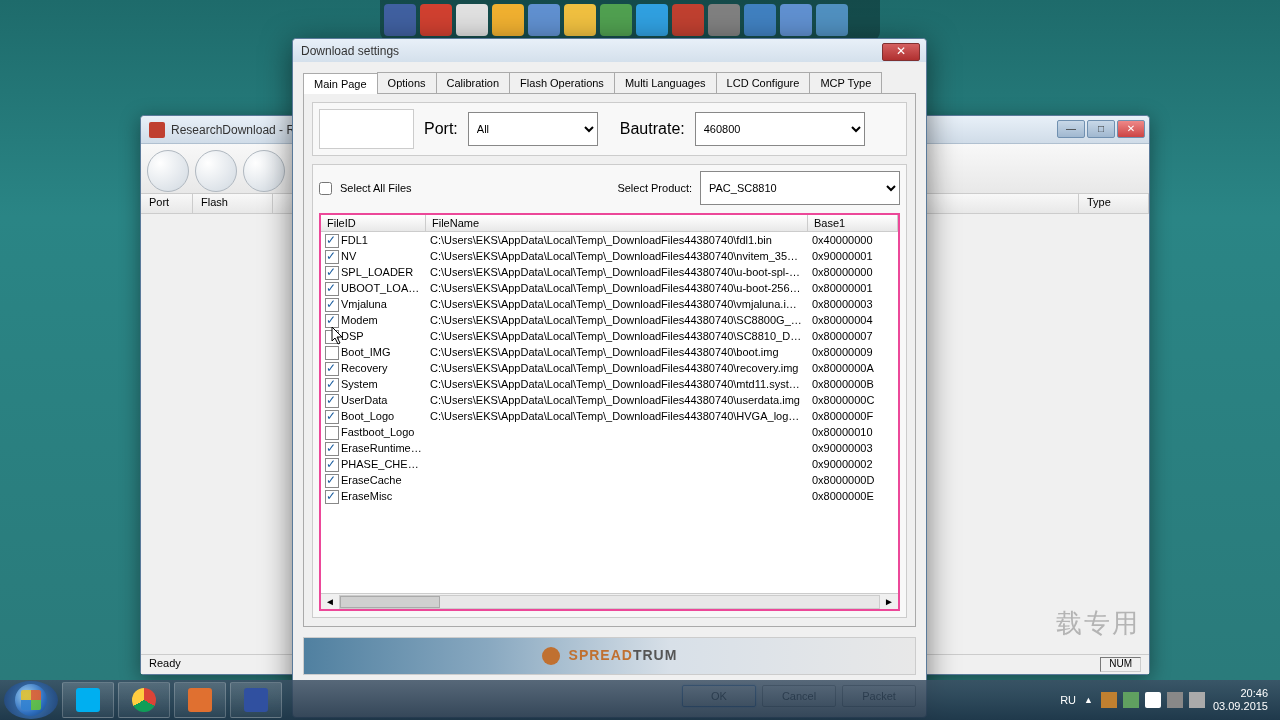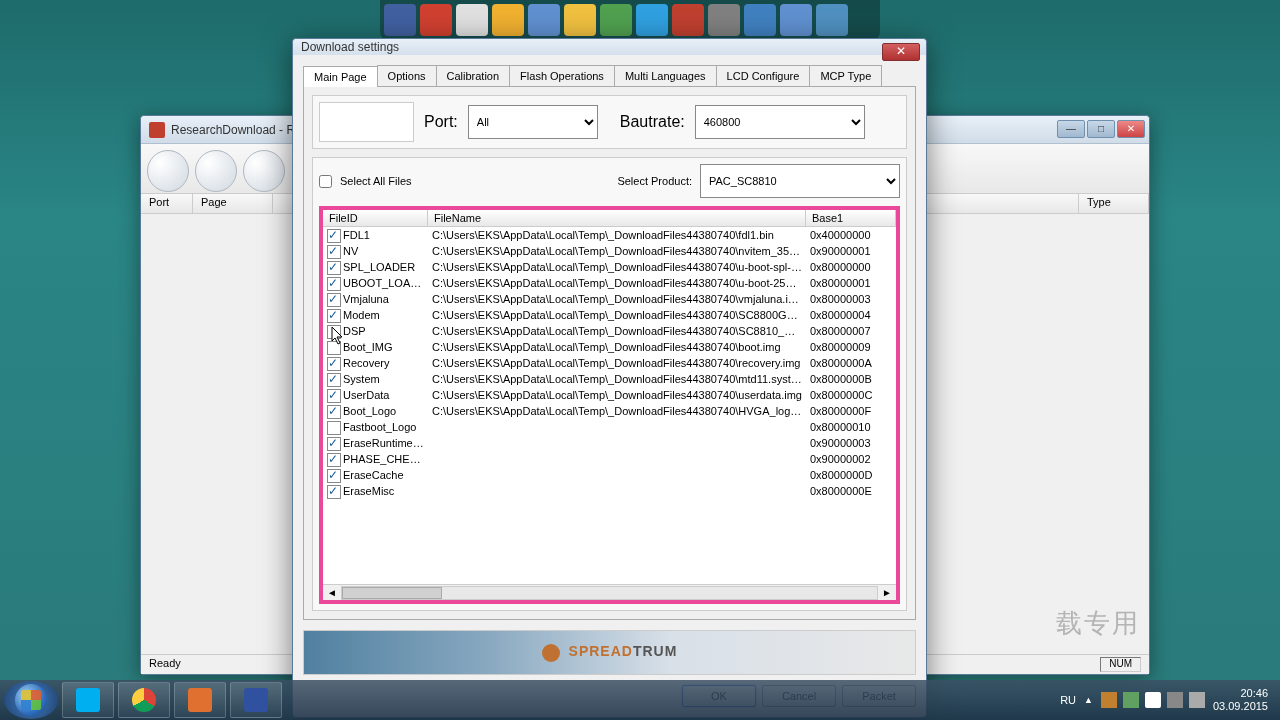--- a/index.html
+++ b/index.html
@@ -19,51 +19,51 @@
 .win-btn.close { background: linear-gradient(180deg, #e88, #c44); color: #fff; }
 .bg-toolbar { height: 50px; background: linear-gradient(180deg, #f8f8f8, #e8e8e8); padding: 6px; display: flex; gap: 6px; border-bottom: 1px solid #ccc; }
 .tool-btn { width: 42px; height: 42px; background: radial-gradient(circle at 30% 30%, #fff, #d0d8e0); border: 1px solid #b0b8c0; border-radius: 50%; }
 .bg-columns { height: 20px; background: linear-gradient(180deg, #f8f8f8, #e8e8e8); display: flex; border-bottom: 1px solid #ccc; font-size: 11px; }
 .bg-col { padding: 2px 8px; border-right: 1px solid #ccc; }
 .bg-status { position: absolute; bottom: 0; left: 0; right: 0; height: 20px; background: #f0f0f0; border-top: 1px solid #ccc; font-size: 11px; padding: 2px 8px; display: flex; }
 .bg-status .num { margin-left: auto; padding: 0 8px; border: 1px inset #ccc; font-size: 10px; }
 
 
 .dialog { position: absolute; top: 38px; left: 292px; width: 635px; height: 680px; background: #f0f0f0; border: 1px solid #5a7a9a; border-radius: 4px; box-shadow: 0 6px 30px rgba(0,0,0,0.5); display: flex; flex-direction: column; }
-.dlg-titlebar { height: 16px; background: linear-gradient(180deg, #e8f0f8 0%, #d4e0ec 100%); border-radius: 4px 4px 0 0; display: flex; align-items: center; padding: 0 8px; font-size: 12px; color: #333; position: relative; }
+.dlg-titlebar { height: 23px; background: linear-gradient(180deg, #e8f0f8 0%, #d4e0ec 100%); border-radius: 4px 4px 0 0; display: flex; align-items: center; padding: 0 8px; font-size: 12px; color: #333; position: relative; }
 .dlg-close { position: absolute; right: 6px; top: 4px; width: 38px; height: 18px; background: linear-gradient(180deg, #d46060, #b03030); border: 1px solid #803030; border-radius: 2px; color: #fff; font-size: 12px; text-align: center; line-height: 14px; }
 
 .tabs { display: flex; margin: 10px 10px 0 10px; font-size: 11px; text-align: center; }
 .tab { padding: 4px 10px; border: 1px solid #aaa; border-bottom: none; background: #f0f0f0; margin-right: -1px; position: relative; }
 .tab.active { background: #fff; z-index: 2; top: 1px; }
 
 .tab-content { margin: 0 10px 6px 10px; background: #f0f0f0; border: 1px solid #aaa; padding: 8px; flex: 1; display: flex; flex-direction: column; }
 
 .row { display: flex; align-items: center; font-size: 11px; margin-bottom: 8px; gap: 8px; }
 .row label { min-width: 30px; }
 select, .combo { font-size: 11px; height: 34px; border: 1px solid #888; background: #fff; padding: 1px 4px; }
 .panel { border: 1px solid #ccc; background: #f8f8f8; padding: 6px; }
 
-.file-table-wrap { flex: 1; border: 4px solid #ec4899; background: #fff; overflow: hidden; display: flex; flex-direction: column; }
+.file-table-wrap { flex: 1; border: 2px solid #ec4899; background: #fff; overflow: hidden; display: flex; flex-direction: column; }
 .ft-head { display: flex; background: linear-gradient(180deg, #fff, #e8e8e8); border-bottom: 1px solid #ccc; font-size: 11px; }
 .ft-head > div { padding: 2px 6px; border-right: 1px solid #ccc; }
 .ft-c1 { width: 105px; }
 .ft-c2 { flex: 1; }
 .ft-c3 { width: 90px; }
 .ft-body { flex: 1; overflow: hidden; font-size: 11px; }
 .ft-row { display: flex; height: 16px; line-height: 16px; white-space: nowrap; }
 .ft-row > div { padding: 0 4px; overflow: hidden; text-overflow: ellipsis; }
 .ft-chk { width: 14px; height: 14px; border: 1px solid #888; display: inline-block; vertical-align: middle; margin-right: 2px; position: relative; }
 .ft-chk.checked::after { content: "✓"; position: absolute; top: -3px; left: 0; font-size: 12px; color: #2060a0; }
 .hscroll { height: 16px; background: #f0f0f0; border-top: 1px solid #ccc; display: flex; align-items: center; padding: 0 2px; }
 .hscroll .track { flex: 1; height: 14px; background: #e8e8e8; border: 1px solid #ccc; margin: 0 2px; position: relative; }
 .hscroll .thumb { position: absolute; left: 0; top: 0; width: 100px; height: 12px; background: #d0d0d0; border: 1px solid #aaa; }
 .hscroll .arrow { width: 14px; font-size: 10px; text-align: center; }
 
-.banner { height: 45px; margin: 4px 10px; background: linear-gradient(90deg, #5080a0, #88a8c0 30%, #d8e0e8 60%, #e8e8e8); display: flex; align-items: center; justify-content: center; border: 1px solid #ccc; }
+.banner { height: 38px; margin: 4px 10px; background: linear-gradient(90deg, #5080a0, #88a8c0 30%, #d8e0e8 60%, #e8e8e8); display: flex; align-items: center; justify-content: center; border: 1px solid #ccc; }
 .banner-logo { font-weight: bold; font-size: 14px; color: #555; letter-spacing: 1px; }
 .banner-logo .orange { color: #c07030; }
 .banner-arrows { display: inline-block; width: 18px; height: 18px; border-radius: 50%; background: #c07030; margin-right: 4px; vertical-align: middle; }
 
 .dlg-buttons { display: flex; justify-content: flex-end; gap: 6px; padding: 6px 10px 10px; }
 .dlg-buttons button { width: 74px; height: 22px; font-size: 11px; background: linear-gradient(180deg, #fdfdfd, #e4e4e4); border: 1px solid #888; border-radius: 2px; }
 .dlg-buttons button.default { border: 1px solid #3070c0; box-shadow: 0 0 2px #60a0e0; }
 
 
 .cursor { position: absolute; width: 14px; height: 20px; pointer-events: none; z-index: 100; }
@@ -111,21 +111,21 @@
       <div class="win-btn close">✕</div>
     </div>
   </div>
   <div class="bg-toolbar">
     <div class="tool-btn"></div>
     <div class="tool-btn"></div>
     <div class="tool-btn"></div>
   </div>
   <div class="bg-columns">
     <div class="bg-col" style="width:52px">Port</div>
-    <div class="bg-col" style="width:80px">Page</div>
+    <div class="bg-col" style="width:80px">Flash</div>
     <div class="bg-col" style="flex:1"></div>
     <div class="bg-col" style="width:70px">Type</div>
   </div>
   <div class="bg-status">
     <span>Ready</span>
     <span class="num">NUM</span>
   </div>
 </div>
 
 <div class="watermark">载专用</div>

